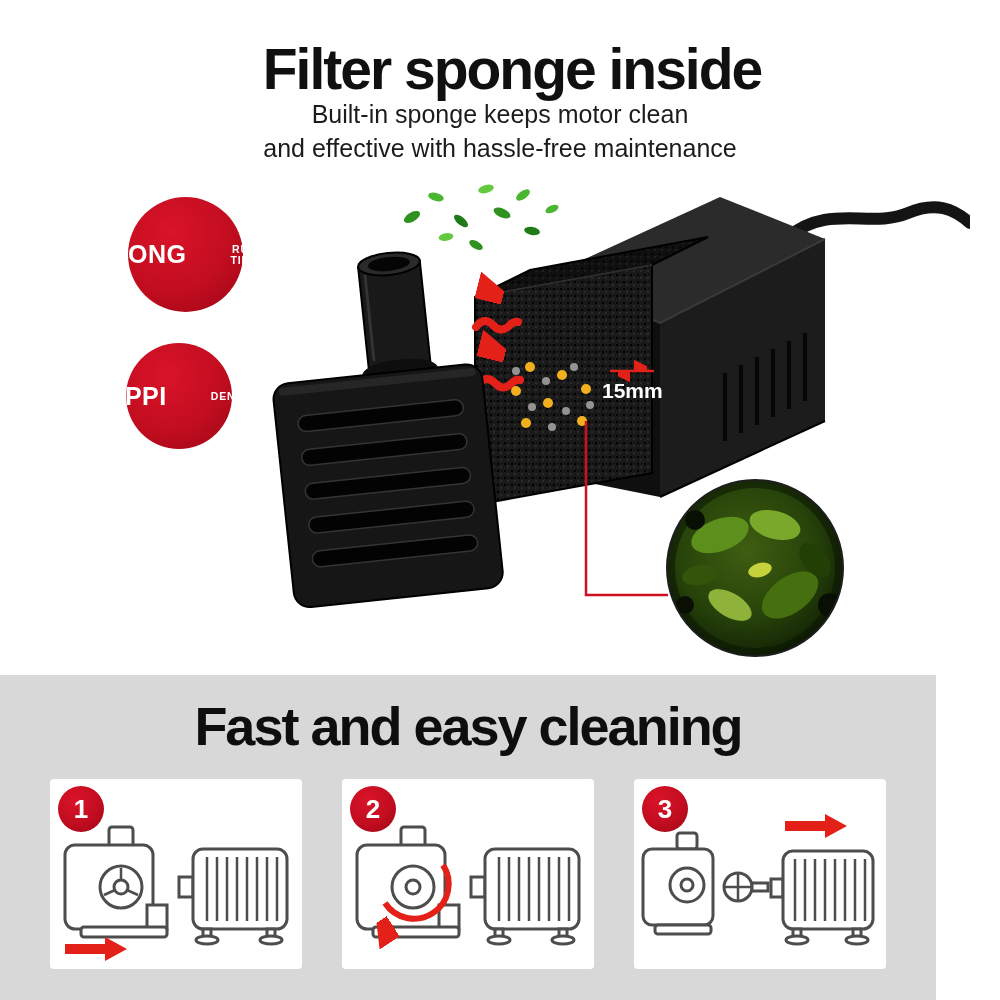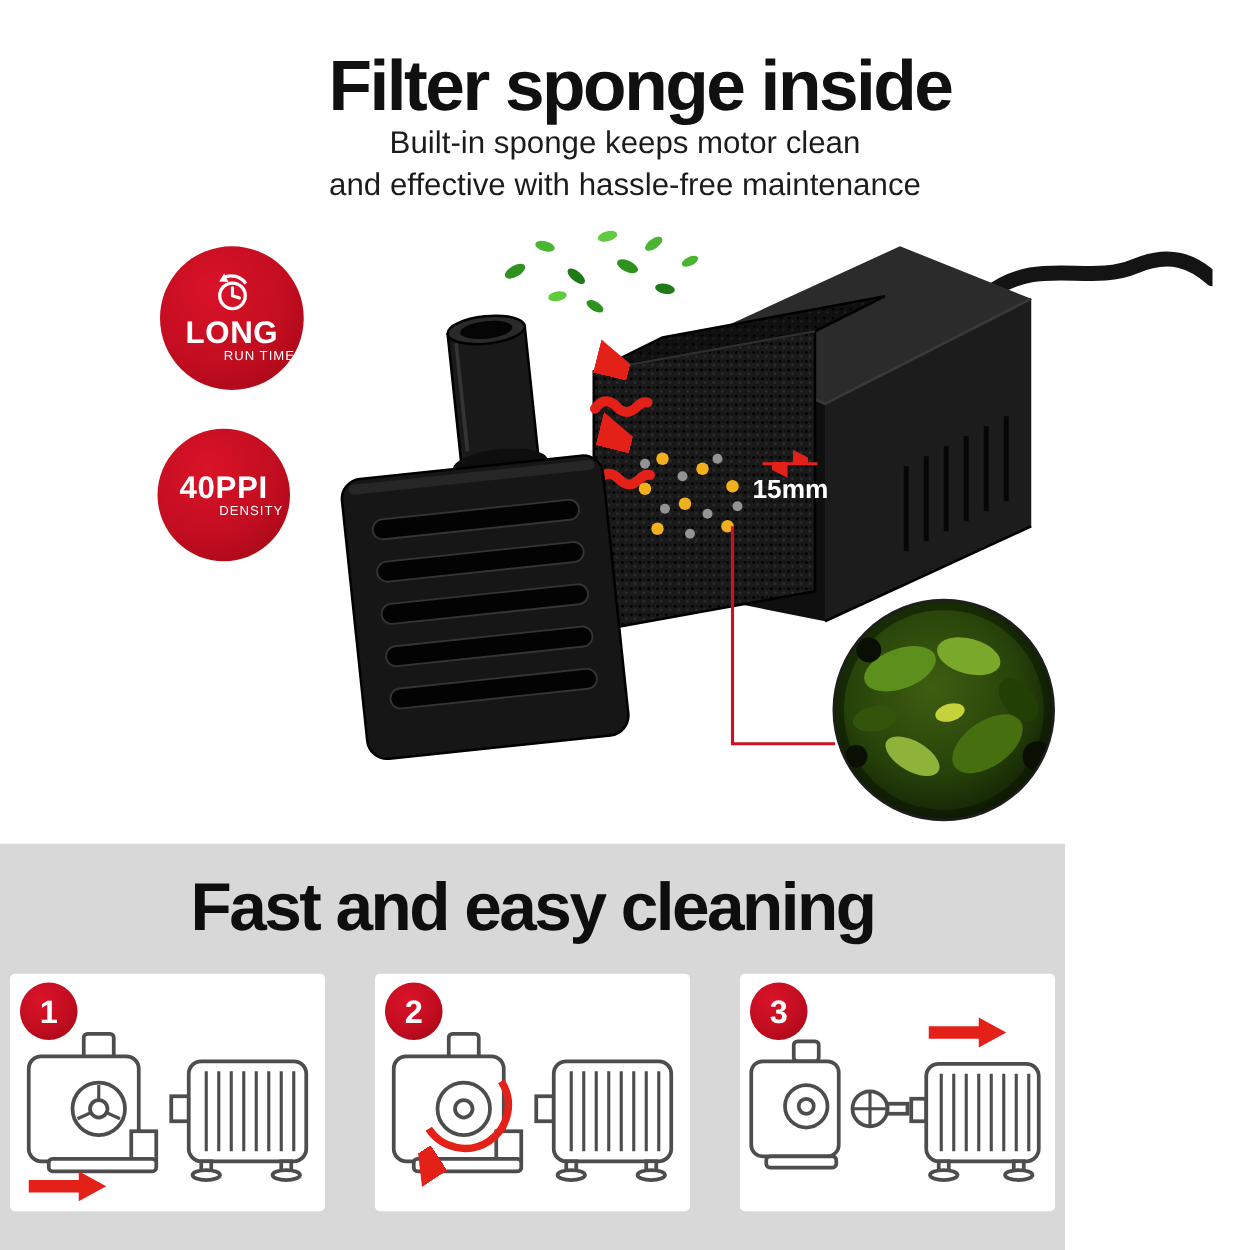--- a/index.html
+++ b/index.html
@@ -13,32 +13,32 @@
     position:absolute;top:24px;left:0;width:100%;margin:12px;
     text-align:center;font-size:57px;font-weight:bold;letter-spacing:-2px;color:#101010;
   }
   .sub{position:absolute;left:0;width:100%;margin:0;text-align:center;font-size:25px;color:#1c1c1c;}
   .sub1{top:100px}
   .sub2{top:134px}
 
   .badge{
     position:absolute;border-radius:50%;
     background:radial-gradient(circle at 38% 30%, #da1329 0%, #c20d20 55%, #9c0715 100%);
-    color:#fff;display:flex;flex-direction:column;align-items:center;justify-content:center;
+    color:#fff;display:flex;flex-direction:row;align-items:center;justify-content:center;
     text-align:center;line-height:1.05;
   }
   .badge1{left:128px;top:197px;width:115px;height:115px;}
   .badge2{left:126px;top:343px;width:106px;height:106px;}
   .badge .big{font-size:25px;font-weight:bold;letter-spacing:.5px;}
-  .badge .small{font-size:10.5px;font-weight:normal;letter-spacing:.8px;margin-top:1px;padding-left:44px;}
+  .badge .small{font-size:10.5px;font-weight:bold;letter-spacing:.8px;margin-top:1px;padding-left:44px;}
   .badge svg{display:block;margin-bottom:3px;}
 
   .product{position:absolute;left:230px;top:175px;}
 
-  .cleaning{position:absolute;left:0;top:675px;width:852px;height:325px;background:#d8d8d8;}
+  .cleaning{position:absolute;left:0;top:675px;width:936px;height:325px;background:#d8d8d8;}
   .cleaning h2{
     margin:0;padding-top:20px;text-align:center;
     font-size:54px;font-weight:bold;letter-spacing:-2px;color:#0e0e0e;
   }
   .steps{display:flex;justify-content:center;gap:40px;margin-top:22px;}
   .step{position:relative;width:252px;height:190px;background:#ffffff;border-radius:4px;}
   .step-badge{
     position:absolute;left:8px;top:7px;width:46px;height:46px;border-radius:50%;z-index:2;
     background:radial-gradient(circle at 38% 30%, #da1329 0%, #c20d20 55%, #9c0715 100%);
     color:#fff;font-size:26px;font-weight:bold;

